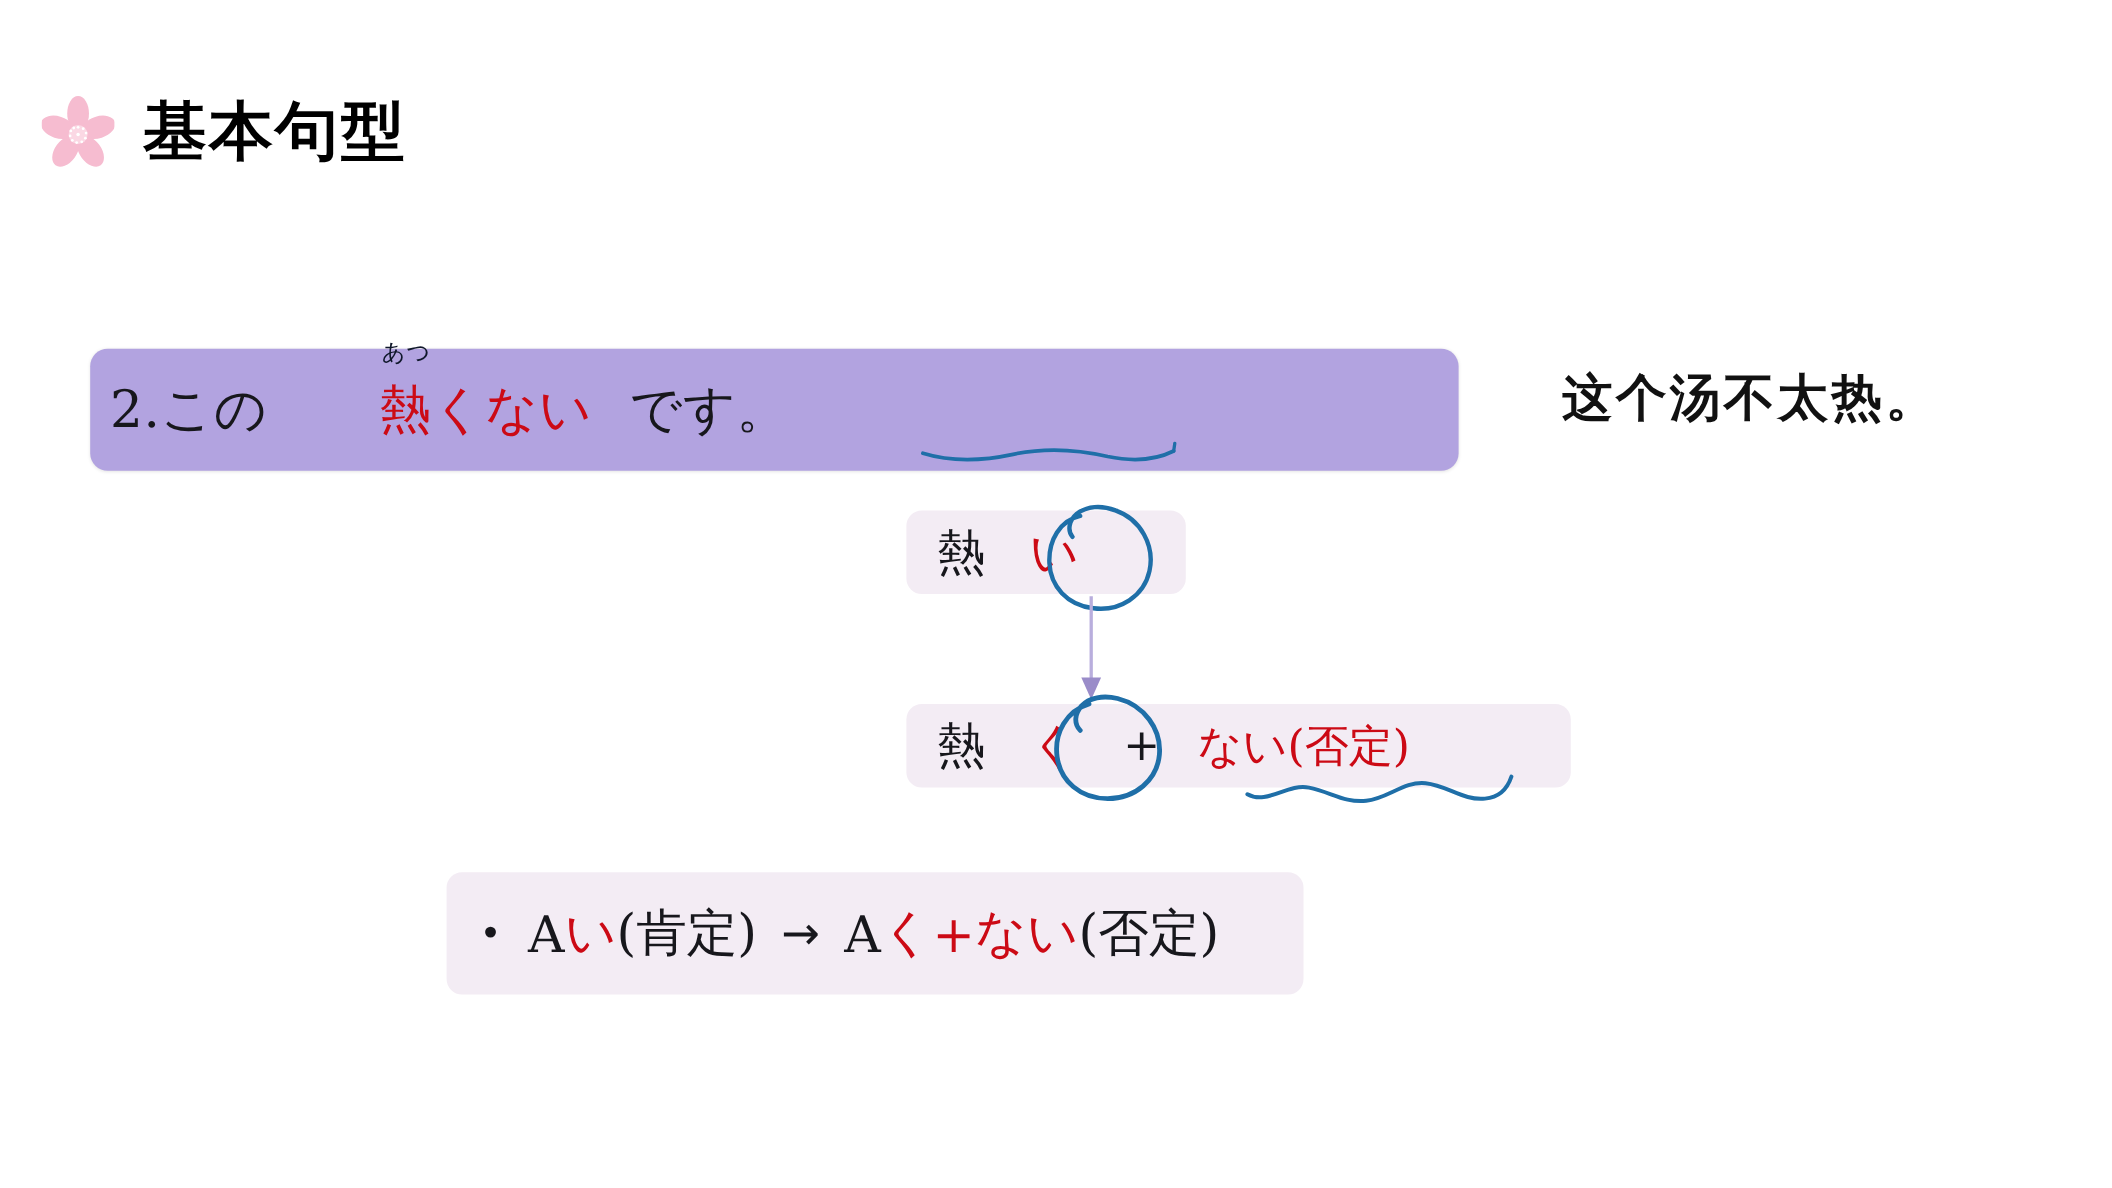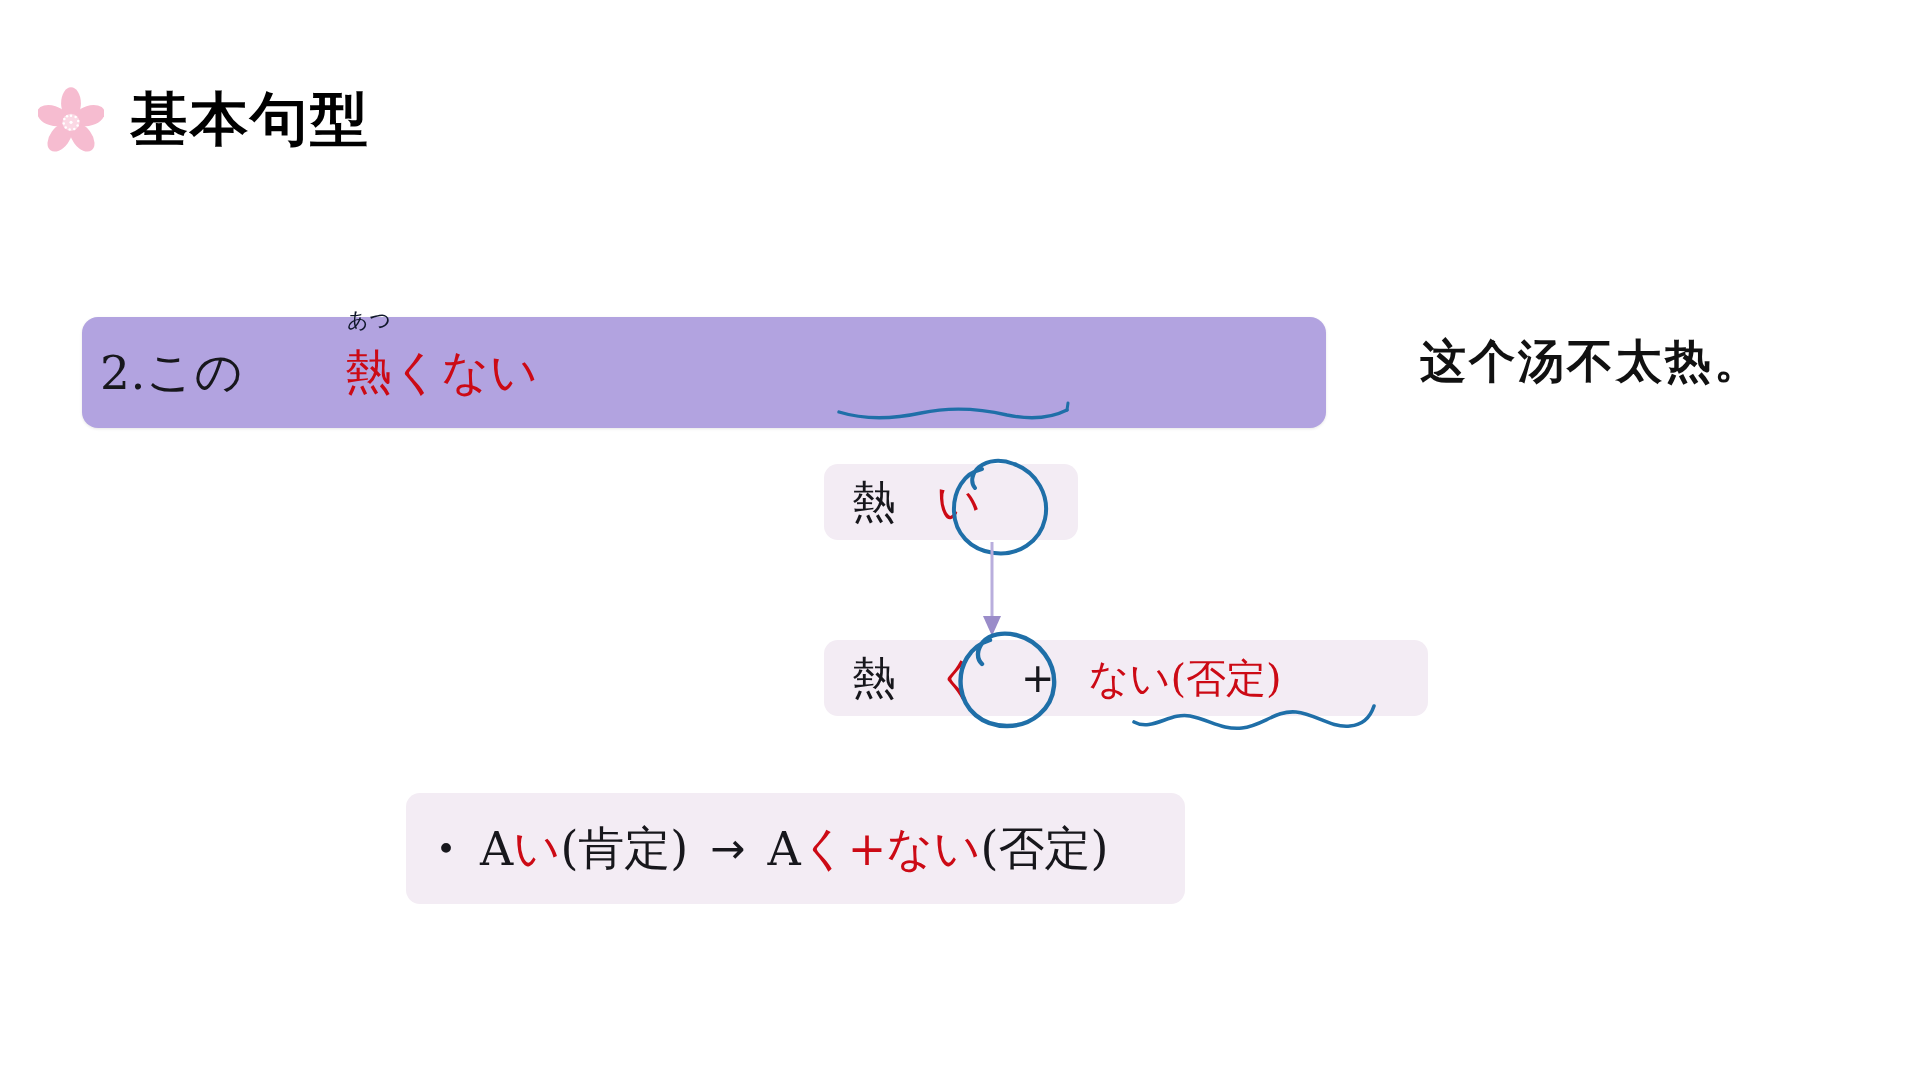--- a/index.html
+++ b/index.html
@@ -235,20 +235,21 @@
 
 <div class="banner">
   <div class="banner-text">
     <span>2.</span>
       <span>この</span>
       <span class="sp-lg"></span>
       <span class="sp-lg"></span>
       <span class="sp-lg"></span>
       <span class="ruby-wrap"><span class="ruby-top">あつ</span><span class="red">熱くない</span></span>
       <span class="sp-lg"></span>
+      <span>です。</span>
   </div>
 </div>
 
 <svg class="banner-underline" viewBox="0 0 240 30">
   <path d="M4,14 C30,22 58,21 86,15 C114,9 142,10 172,17 C196,22 216,20 232,12" stroke="#1f6fa8" stroke-width="3.4" fill="none" stroke-linecap="round"></path>
   <path d="M232,12 L233,5" stroke="#1f6fa8" stroke-width="3" fill="none" stroke-linecap="round"></path>
 </svg>
 
 <div class="cn-translation">这个汤不太热。</div>
 

